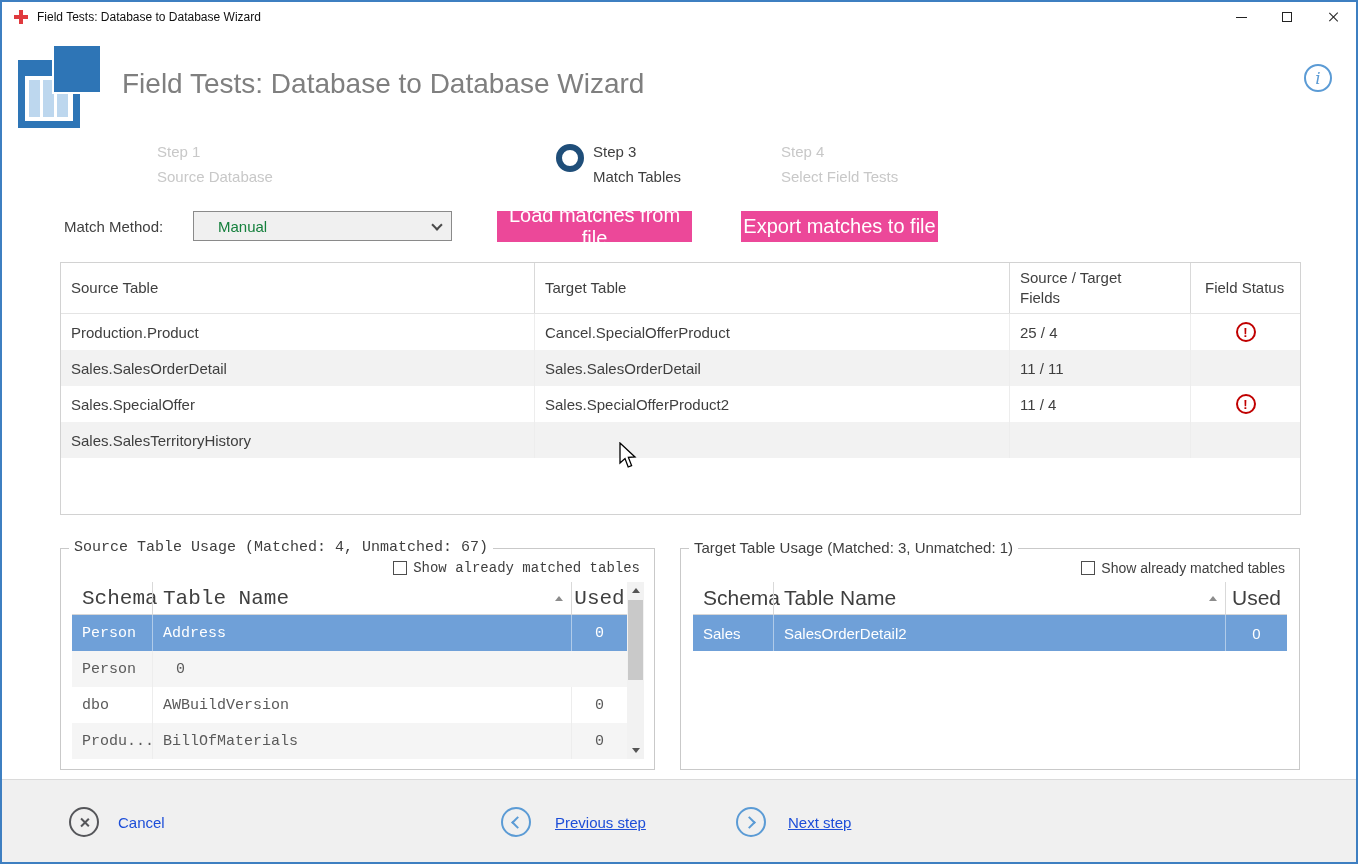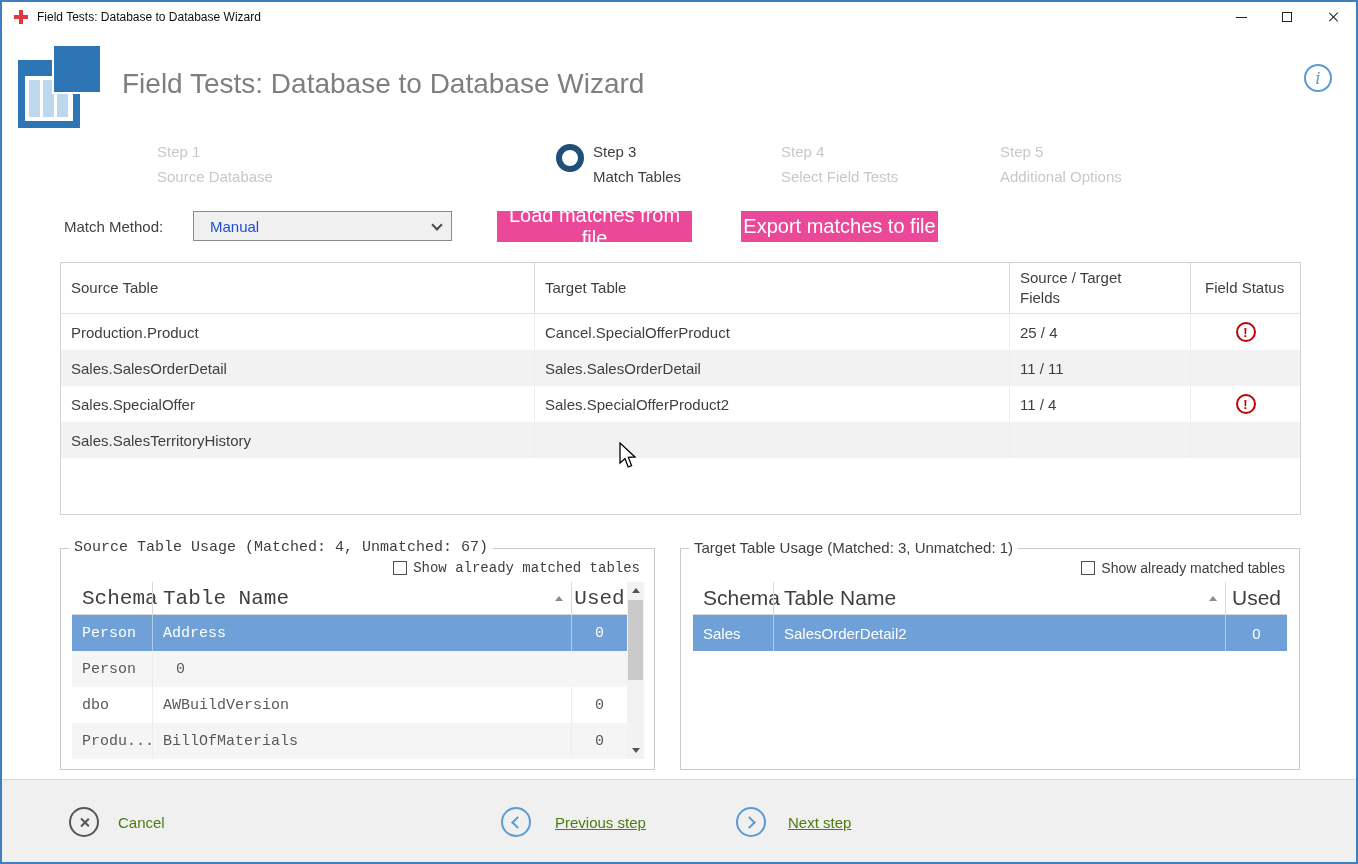--- a/index.html
+++ b/index.html
@@ -41,22 +41,22 @@
   
   .step { position:absolute; top:139px; font-size:15px; line-height:25px; color:#C8C8C8; white-space:nowrap; }
   .step.active { color:#3F3F3F; }
   .pos-s1{left:157px;} .pos-s2{left:377px;} .pos-s3{left:593px;} .pos-s4{left:781px;} .pos-s5{left:1000px;}
   .step-ring { position:absolute; left:556px; top:144px; width:28px; height:28px;
                border:6px solid #1F4E79; border-radius:50%; background:#fff; }
 
   
   .match-label { position:absolute; left:64px; top:218px; font-size:15px; color:#3F3F3F; }
   .combo { position:absolute; left:193px; top:211px; width:259px; height:30px; background:#F0F0F0;
-           border:1px solid #8A8A8A; display:flex; align-items:center; padding-left:16px;
-           font-size:15px; color:#1d4ed8; }
+           border:1px solid #8A8A8A; display:flex; align-items:center; padding-left:24px;
+           font-size:15px; color:#15803d; }
   .combo-arrow { position:absolute; right:10px; top:9px; width:8px; height:8px;
                  border-right:2px solid #4A4A4A; border-bottom:2px solid #4A4A4A; transform:rotate(45deg); }
   .btn { position:absolute; height:31px; background:#ec4899; color:#fff; font-size:20px;
          display:flex; align-items:center; justify-content:center; border:none; }
   .btn-load { left:497px; top:211px; width:195px; }
   .btn-export { left:741px; top:211px; width:197px; }
 
   
   .main-table { position:absolute; left:60px; top:262px; width:1241px; height:253px;
                 border:1px solid #D2D2D2; background:#fff; overflow:hidden; }
@@ -121,21 +121,21 @@
   .cancel-circle { left:67px; top:27px; border:2px solid #55565A; }
   .prev-circle { left:499px; top:27px; border:2px solid #5B9BD5; }
   .next-circle { left:734px; top:27px; border:2px solid #5B9BD5; }
   .cancel-x { position:relative; width:11px; height:11px; }
   .cancel-x::before,.cancel-x::after { content:""; position:absolute; left:5px; top:0; width:1.6px; height:11px; background:#55565A; }
   .cancel-x::before{transform:rotate(45deg);} .cancel-x::after{transform:rotate(-45deg);}
   .chev-left { width:9px; height:9px; border-left:2px solid #5B9BD5; border-bottom:2px solid #5B9BD5;
                transform:rotate(45deg); margin-left:3px; }
   .chev-right { width:9px; height:9px; border-right:2px solid #5B9BD5; border-bottom:2px solid #5B9BD5;
                 transform:rotate(-45deg); margin-right:3px; }
-  .footer-label { position:absolute; font-size:15px; color:#4d7c0f; white-space:nowrap; }
+  .footer-label { position:absolute; font-size:15px; color:#1d4ed8; white-space:nowrap; }
   .lbl-cancel { left:116px; top:34px; }
   .lbl-prev { left:553px; top:34px; text-decoration:underline; }
   .lbl-next { left:786px; top:34px; text-decoration:underline; }
 
   .cursor { position:absolute; left:618px; top:442px; pointer-events:none; }
 </style>
 </head>
 <body>
 
 <div class="window">
@@ -175,24 +175,20 @@
     <div>Source Database</div>
   </div>
   <div class="step-ring"></div>
   <div class="step active pos-s3">
     <div>Step 3</div>
     <div>Match Tables</div>
   </div>
   <div class="step pos-s4">
     <div>Step 4</div>
     <div>Select Field Tests</div>
-  </div>
-  <div class="step pos-s5">
-    <div>Step 5</div>
-    <div>Additional Options</div>
   </div>
 
   <div class="match-label">Match Method:</div>
   <div class="combo">
     <span>Manual</span>
     <span class="combo-arrow"></span>
   </div>
   <button class="btn btn-load">Load matches from file</button>
   <button class="btn btn-export">Export matches to file</button>
 

